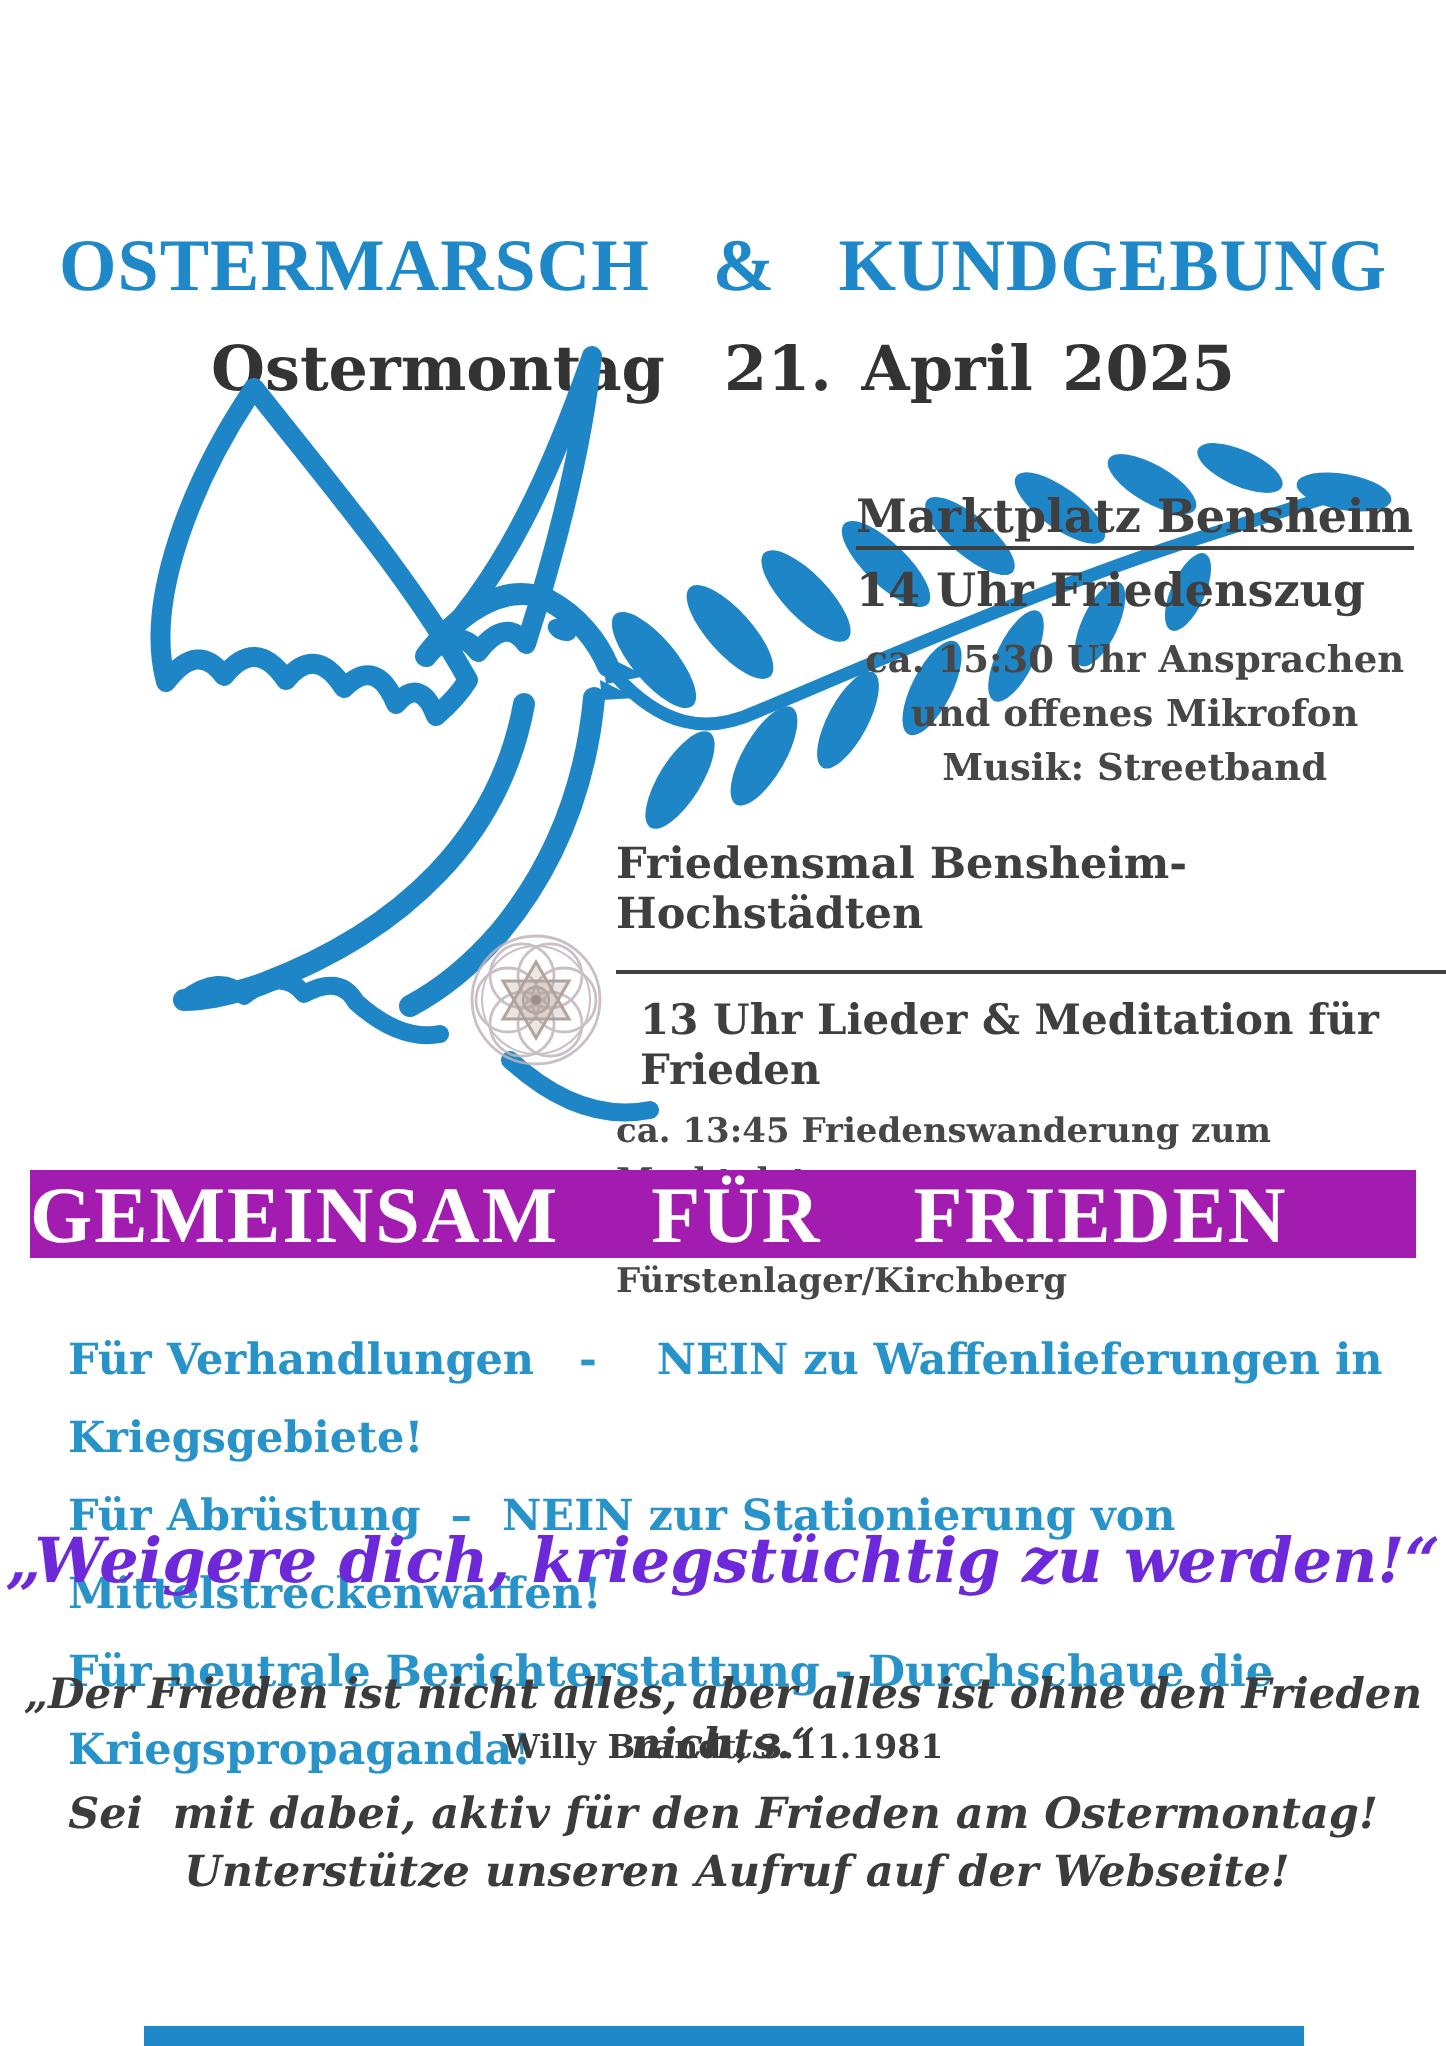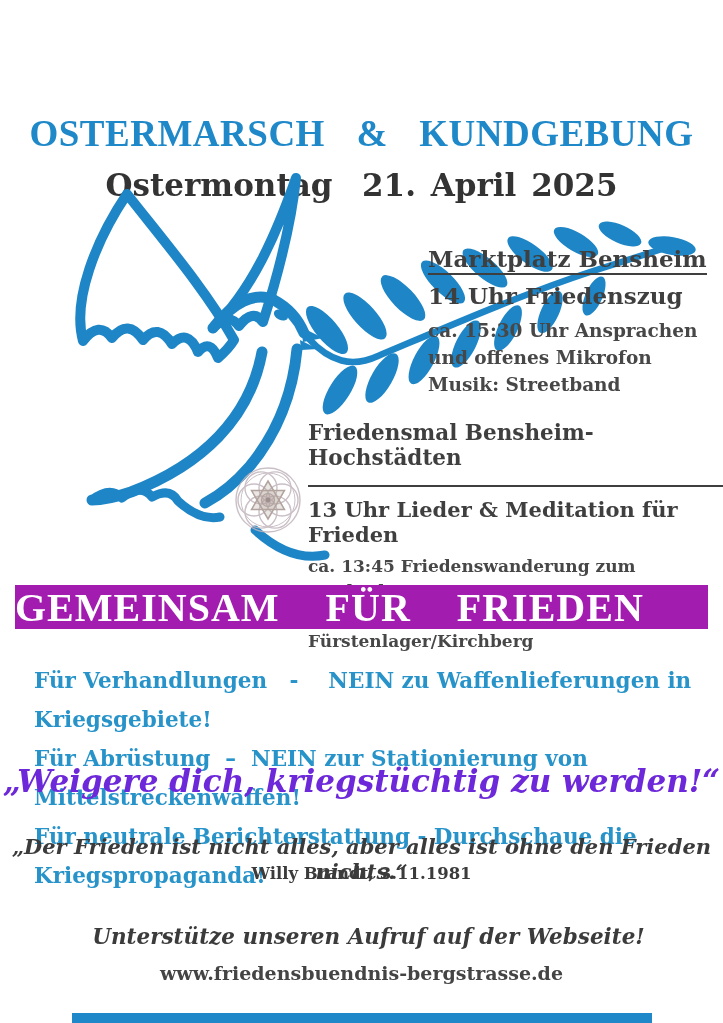--- a/index.html
+++ b/index.html
@@ -25,26 +25,26 @@
   }
   .date-line{
     left:0;right:0;top:167px;text-align:center;color:#333333;
     font-size:31px;font-weight:700;word-spacing:4px;
     font-family:"DejaVu Serif","Liberation Serif",serif;
   }
   
   .event-main{left:428px;top:245px;color:#3f3f3f;font-family:"DejaVu Serif","Liberation Serif",serif;}
   .ev-title{font-size:23px;font-weight:700;display:inline-block;border-bottom:2.5px solid #3f3f3f;padding-bottom:1px;margin-bottom:7px;}
   .ev-big{font-size:23px;font-weight:700;margin-bottom:8px;}
-  .ev-small{font-size:18.5px;font-weight:700;line-height:27px;color:#474747;}
+  .ev-small{font-size:18.5px;font-weight:700;line-height:27px;color:#474747;text-align:center;}
   
   .event-parallel{left:308px;top:420px;color:#3f3f3f;font-family:"DejaVu Serif","Liberation Serif",serif;}
   .ep-intro{font-size:17.5px;font-weight:700;margin-bottom:4px;color:#474747;}
   .ep-title{font-size:21.5px;font-weight:700;display:inline-block;border-bottom:2.5px solid #3f3f3f;padding-bottom:15px;margin-bottom:10px;}
-  .ep-big{font-size:21px;font-weight:700;margin-bottom:7px;}
+  .ep-big{font-size:21px;font-weight:700;margin-bottom:7px;margin-left:12px;}
   .ep-small{font-size:17px;font-weight:700;line-height:25px;color:#474747;}
   
   .banner-mid{
     left:15px;right:15px;top:585px;height:44px;background:#a21caf;
     display:flex;align-items:center;justify-content:flex-start;
   }
   .banner-mid .banner-text{
     color:#ffffff;font-size:40px;font-weight:700;letter-spacing:1px;word-spacing:12px;
     font-family:"Liberation Serif",serif;
   }
@@ -173,19 +173,19 @@
   <div class="abs statements">
     <div class="t">Für Verhandlungen   -    NEIN zu Waffenlieferungen in Kriegsgebiete!</div>
     <div class="t">Für Abrüstung  –  NEIN zur Stationierung von Mittelstreckenwaffen!</div>
     <div class="t">Für neutrale Berichterstattung - Durchschaue die  Kriegspropaganda!</div>
   </div>
 
   <div class="abs quote-main t">„Weigere dich, kriegstüchtig zu werden!“</div>
   <div class="abs quote-secondary t">„Der Frieden ist nicht alles, aber alles ist ohne den Frieden nichts.“</div>
   <div class="abs attribution t">Willy Brandt, 3.11.1981</div>
 
+  <div class="abs cta1"><span class="cta t">Sei  mit dabei, aktiv für den Frieden am Ostermontag!</span></div>
   <div class="abs cta2"><span class="cta t">Unterstütze unseren Aufruf auf der Webseite!</span></div>
 
-  <div class="abs website t">www.friedensbuendnis-bergstrasse.de</div>
 
   <div class="abs bottom-bar"></div>
 
 </div>
 
 </body></html>

